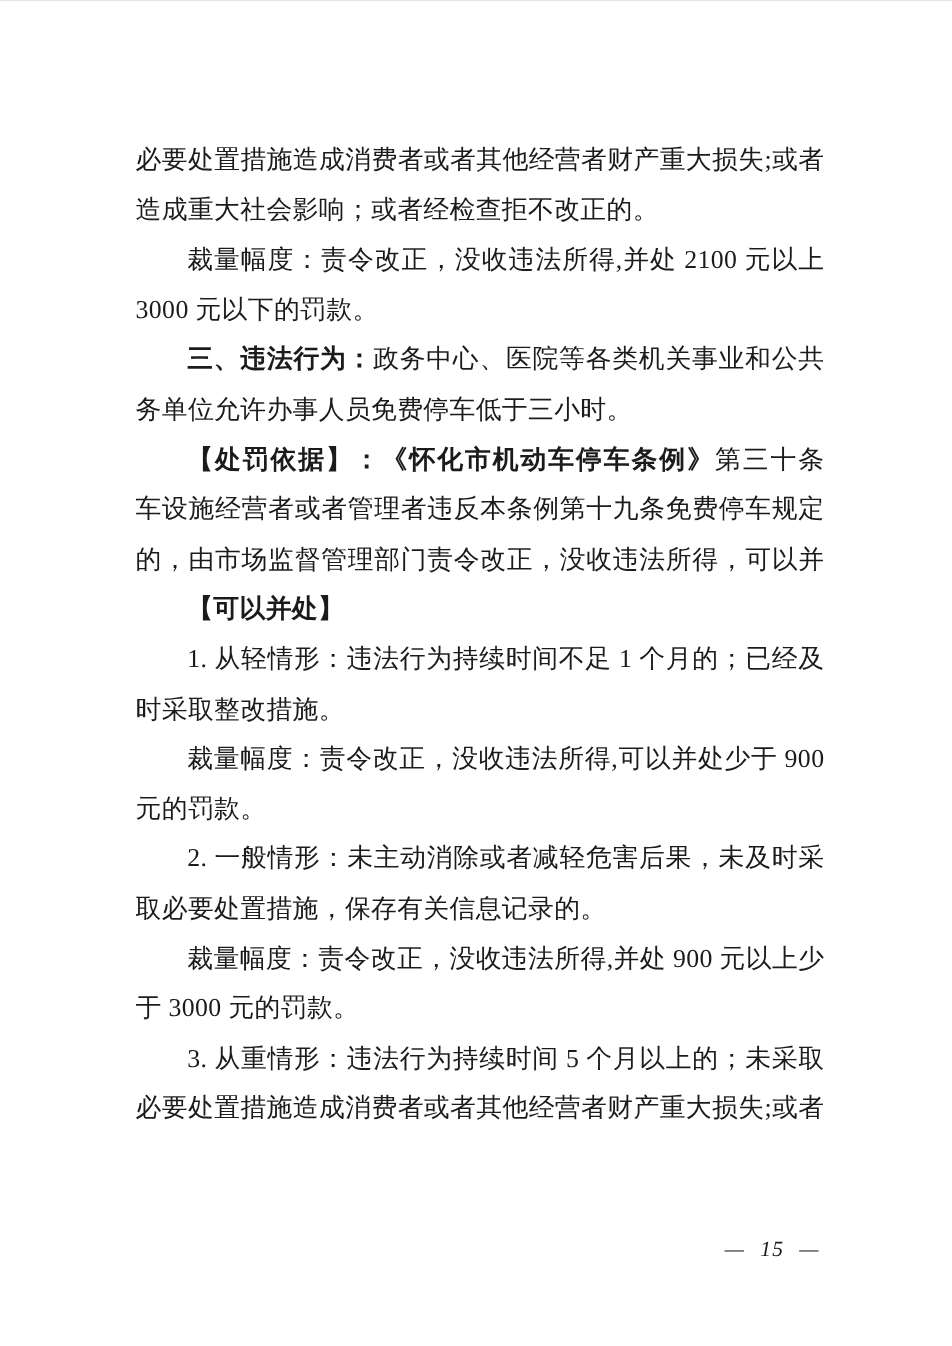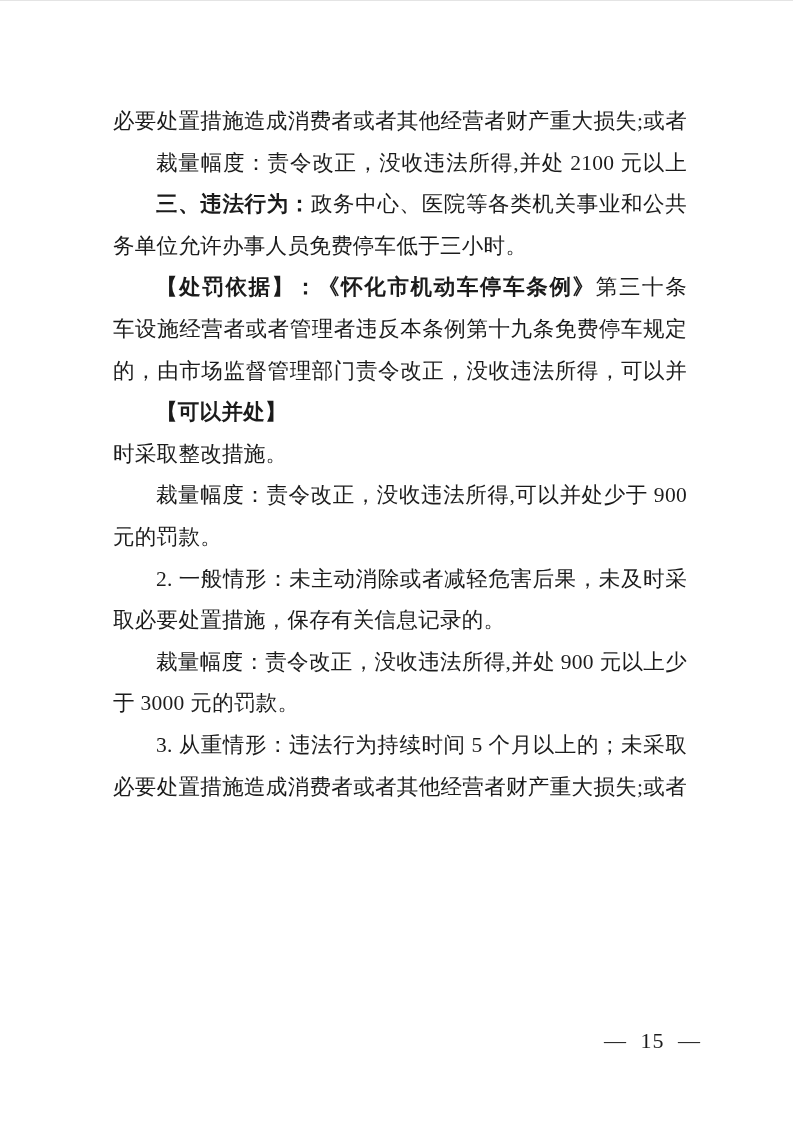--- a/index.html
+++ b/index.html
@@ -13,21 +13,21 @@
     height: 1122px;
     background: #ffffff;
     overflow: hidden;
     border-top: 1px solid #e4e4e4;
     font-family: "Liberation Serif", "DejaVu Serif", serif;
     color: #1b1b1b;
   }
   .doc-text {
     position: absolute;
     left: 113px;
-    top: 100px;
+    top: 112px;
     width: 574px;
   }
   .line {
     height: 41.6px;
     line-height: 41.6px;
     font-size: 21.5px;
     letter-spacing: 0.3px;
     white-space: nowrap;
     text-align: left;
   }
@@ -47,40 +47,44 @@
   }
   .seg { font-weight: normal; }
   .seg.bold {
     font-weight: 700;
     font-family: Liberation Mono, monospace;
   }
   .page-number {
     position: absolute;
     left: 604px;
     top: 1028px;
-    font-size: 22px;
+    font-size: 18px;
     line-height: 24px;
     letter-spacing: 1px;
     word-spacing: 7px;
     color: #1b1b1b;
+    font-style: italic;
   }
 </style>
 </head>
 <body>
 
 <div class="page">
   <div class="doc-text" id="doc-text">
       <div class="line fill"><span class="seg">必要处置措施造成消费者或者其他经营者财产重大损失;或者</span></div>
+      <div class="line"><span class="seg">造成重大社会影响；或者经检查拒不改正的。</span></div>
       <div class="line indent fill"><span class="seg">裁量幅度：责令改正，没收违法所得,并处 2100 元以上</span></div>
+      <div class="line"><span class="seg">3000 元以下的罚款。</span></div>
       <div class="line indent fill"><span class="seg bold">三、违法行为：</span><span class="seg">政务中心、医院等各类机关事业和公共服</span></div>
       <div class="line"><span class="seg">务单位允许办事人员免费停车低于三小时。</span></div>
       <div class="line indent fill"><span class="seg bold">【处罚依据】：《怀化市机动车停车条例》</span><span class="seg">第三十条　停</span></div>
       <div class="line fill"><span class="seg">车设施经营者或者管理者违反本条例第十九条免费停车规定</span></div>
       <div class="line fill"><span class="seg">的，由市场监督管理部门责令改正，没收违法所得，可以并处</span></div>
       <div class="line indent"><span class="seg bold">【可以并处】</span></div>
+      <div class="line indent fill"><span class="seg">1. 从轻情形：违法行为持续时间不足 1 个月的；已经及</span></div>
       <div class="line"><span class="seg">时采取整改措施。</span></div>
       <div class="line indent fill"><span class="seg">裁量幅度：责令改正，没收违法所得,可以并处少于 900</span></div>
       <div class="line"><span class="seg">元的罚款。</span></div>
       <div class="line indent fill"><span class="seg">2. 一般情形：未主动消除或者减轻危害后果，未及时采</span></div>
       <div class="line"><span class="seg">取必要处置措施，保存有关信息记录的。</span></div>
       <div class="line indent fill"><span class="seg">裁量幅度：责令改正，没收违法所得,并处 900 元以上少</span></div>
       <div class="line"><span class="seg">于 3000 元的罚款。</span></div>
       <div class="line indent fill"><span class="seg">3. 从重情形：违法行为持续时间 5 个月以上的；未采取</span></div>
       <div class="line fill"><span class="seg">必要处置措施造成消费者或者其他经营者财产重大损失;或者</span></div>
     </div>

